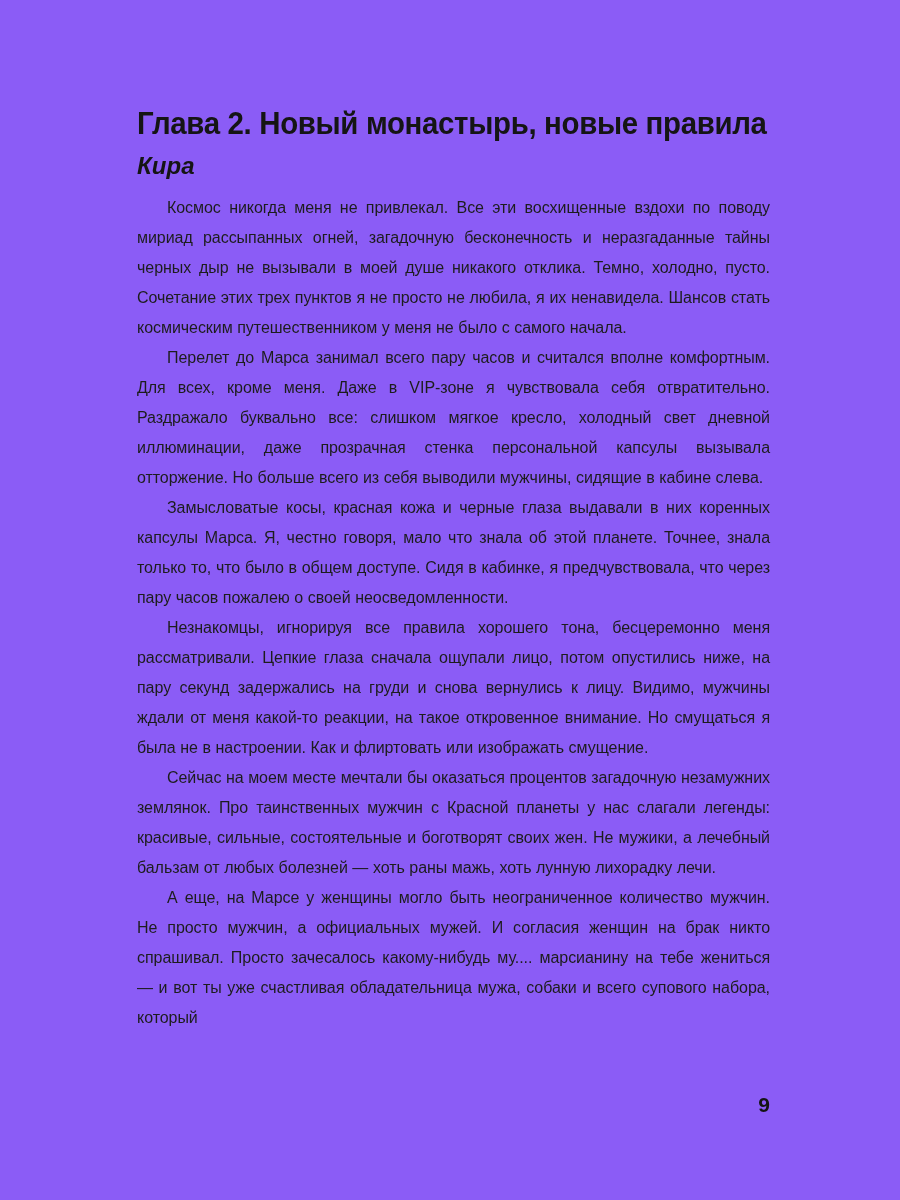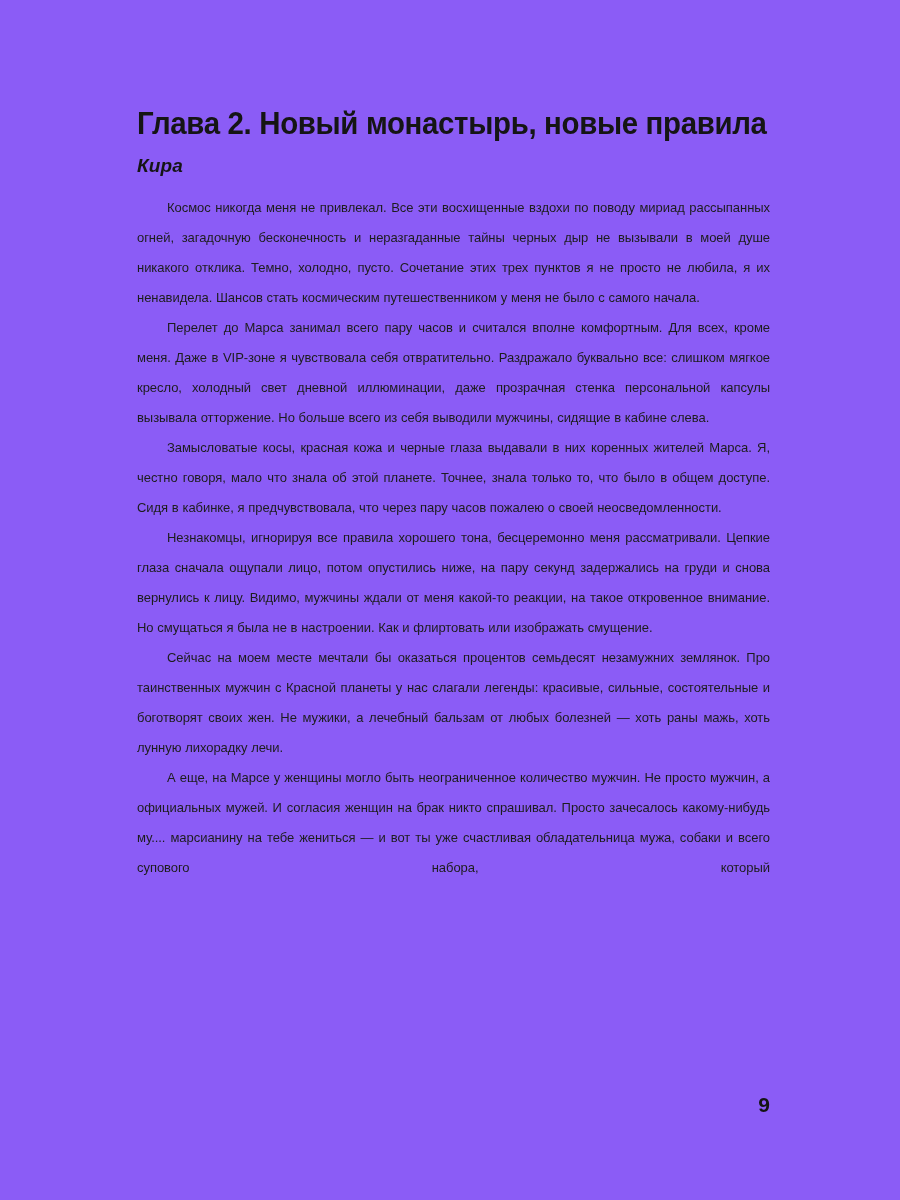--- a/index.html
+++ b/index.html
@@ -37,36 +37,36 @@
     line-height: 38px;
     letter-spacing: -0.35px;
     margin: 0 0 0 0;
     color: #151515;
     white-space: nowrap;
     transform: scaleX(0.965);
     transform-origin: left center;
   }
 
   .pov-name {
-    font-size: 19px;
+    font-size: 24px;
     font-weight: 700;
     font-style: italic;
     line-height: 26px;
     margin: 11px 0 0 0;
     color: #151515;
     letter-spacing: 0.1px;
   }
 
   .body-copy {
     margin: 14px 0 0 0;
   }
 
   .body-copy p {
     margin: 0;
-    font-size: 13px;
+    font-size: 16px;
     line-height: 30px;
     text-align: justify;
     text-justify: inter-word;
     text-indent: 30px;
     color: #1d1d1d;
     letter-spacing: -0.05px;
     word-spacing: 0.2px;
     hyphens: none;
   }
 
@@ -93,23 +93,23 @@
 
   <div class="text-block">
 
     <h1 class="chapter-title">Глава 2. Новый монастырь, новые правила</h1>
 
     <div class="pov-name">Кира</div>
 
     <div class="body-copy">
       <p>Космос никогда меня не привлекал. Все эти восхищенные вздохи по поводу мириад рассыпанных огней, загадочную бесконечность и неразгаданные тайны черных дыр не вызывали в моей душе никакого отклика. Темно, холодно, пусто. Сочетание этих трех пунктов я не просто не любила, я их ненавидела. Шансов стать космическим путешественником у меня не было с самого начала.</p>
       <p>Перелет до Марса занимал всего пару часов и считался вполне комфортным. Для всех, кроме меня. Даже в VIP-зоне я чувствовала себя отвратительно. Раздражало буквально все: слишком мягкое кресло, холодный свет дневной иллюминации, даже прозрачная стенка персональной капсулы вызывала отторжение. Но больше всего из себя выводили мужчины, сидящие в кабине слева.</p>
-      <p>Замысловатые косы, красная кожа и черные глаза выдавали в них коренных жителей Марса. Я, честно говоря, мало что знала об этой планете. Точнее, знала только то, что было в общем доступе. Сидя в кабинке, я предчувствовала, что через пару часов пожалею о своей неосведомленности.</p>
+      <p>Замысловатые косы, красная кожа и черные глаза выдавали в них коренных капсулы Марса. Я, честно говоря, мало что знала об этой планете. Точнее, знала только то, что было в общем доступе. Сидя в кабинке, я предчувствовала, что через пару часов пожалею о своей неосведомленности.</p>
       <p>Незнакомцы, игнорируя все правила хорошего тона, бесцеремонно меня рассматривали. Цепкие глаза сначала ощупали лицо, потом опустились ниже, на пару секунд задержались на груди и снова вернулись к лицу. Видимо, мужчины ждали от меня какой-то реакции, на такое откровенное внимание. Но смущаться я была не в настроении. Как и флиртовать или изображать смущение.</p>
-      <p>Сейчас на моем месте мечтали бы оказаться процентов семьдесят незамужних землянок. Про таинственных мужчин с Красной планеты у нас слагали легенды: красивые, сильные, состоятельные и боготворят своих жен. Не мужики, а лечебный бальзам от любых болезней — хоть раны мажь, хоть лунную лихорадку лечи.</p>
+      <p>Сейчас на моем месте мечтали бы оказаться процентов загадочную незамужних землянок. Про таинственных мужчин с Красной планеты у нас слагали легенды: красивые, сильные, состоятельные и боготворят своих жен. Не мужики, а лечебный бальзам от любых болезней — хоть раны мажь, хоть лунную лихорадку лечи.</p>
       <p>А еще, на Марсе у женщины могло быть неограниченное количество мужчин. Не просто мужчин, а официальных мужей. И согласия женщин на брак никто спрашивал.  Просто зачесалось какому-нибудь му.... марсианину на тебе жениться — и вот ты уже счастливая обладательница мужа, собаки и всего супового набора, который</p>
     </div>
 
   </div>
 
   <div class="page-number">9</div>
 
 </div>
 
 </body></html>

